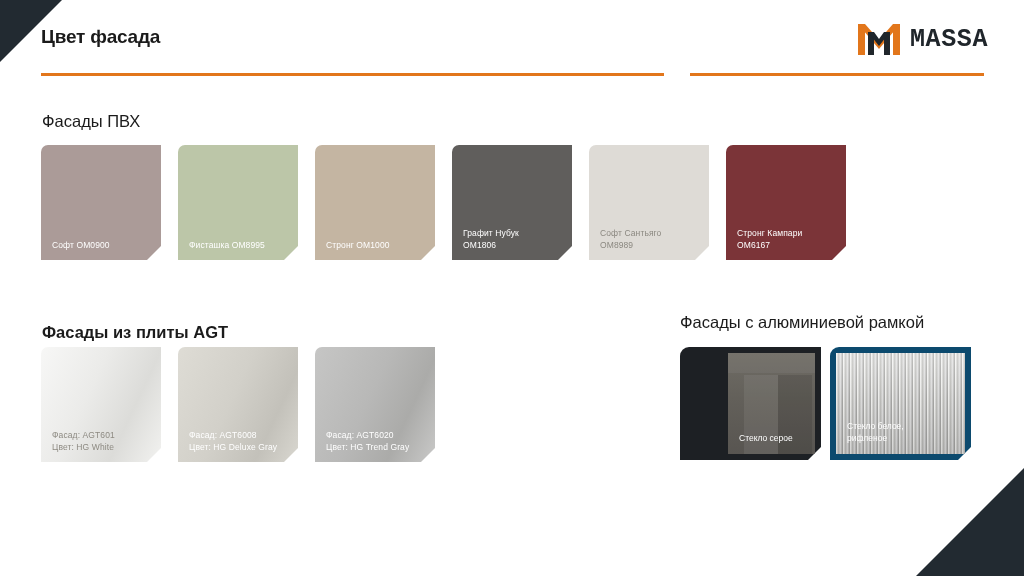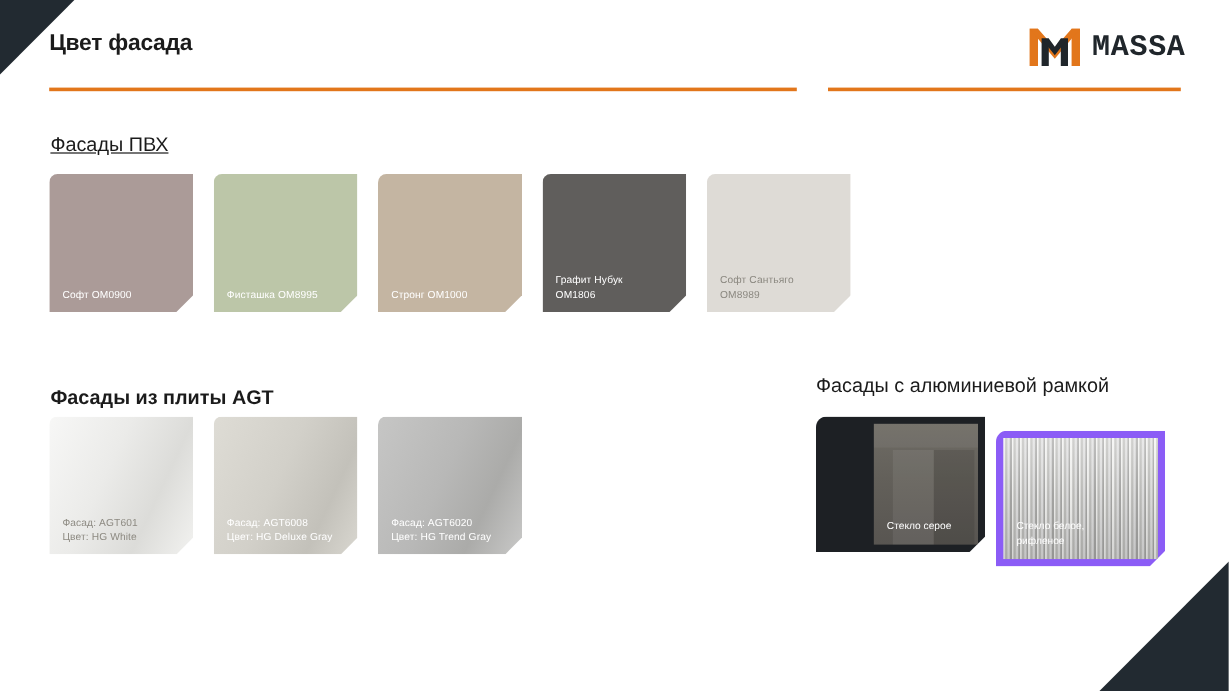--- a/index.html
+++ b/index.html
@@ -68,21 +68,21 @@
   .rule-left  { left: 41px;  width: 623px; }
   .rule-right { left: 690px; width: 294px; }
 
   
   .section-heading {
     position: absolute;
     font-size: 16.5px;
     color: #1b1b1b;
     font-weight: normal;
   }
-  .heading-pvc { left: 42px; top: 112px; text-decoration: underline; }
+  .heading-pvc { left: 42px; top: 112px; }
   .heading-agt { left: 42px; top: 323px; font-weight: bold; }
   .heading-alu { left: 680px; top: 313px; }
 
   
   .grid {
     position: absolute;
     display: flex;
   }
   .grid-pvc { left: 41px; top: 145px; gap: 17px; }
   .grid-agt { left: 41px; top: 347px; gap: 17px; }
@@ -216,20 +216,25 @@
   <div class="swatch">
     <div class="swatch-fill" style="background: rgb(96, 94, 92);"></div>
     <div class="swatch-label" style="color: rgb(255, 255, 255);">Графит Нубук
 OM1806</div>
   </div>
   <div class="swatch">
     <div class="swatch-fill" style="background: rgb(222, 219, 214);"></div>
     <div class="swatch-label" style="color: rgb(139, 136, 128);">Софт Сантьяго
 OM8989</div>
   </div>
+  <div class="swatch">
+    <div class="swatch-fill" style="background: rgb(123, 52, 56);"></div>
+    <div class="swatch-label" style="color: rgb(255, 255, 255);">Стронг Кампари
+OM6167</div>
+  </div>
 </div>
 
 <div class="grid grid-agt">
   <div class="swatch">
     <div class="swatch-fill" style="background: linear-gradient(115deg, rgb(247, 247, 246) 0%, rgb(235, 235, 233) 40%, rgb(220, 220, 217) 70%, rgb(242, 242, 240) 100%);"></div>
     <div class="swatch-label" style="color: rgb(141, 138, 130);">Фасад: AGT601
 Цвет: HG White</div>
   </div>
   <div class="swatch">
     <div class="swatch-fill" style="background: linear-gradient(115deg, rgb(222, 220, 213) 0%, rgb(210, 208, 201) 45%, rgb(195, 193, 186) 75%, rgb(217, 215, 208) 100%);"></div>
@@ -245,20 +250,20 @@
 
 <div class="grid grid-alu">
   <div class="panel" style="background: rgb(29, 32, 36); padding-left: 48px;">
     <div class="panel-inner">
       <div class="glass-grey">
         <div class="glass-grey-bar"></div>
       </div>
       <div class="panel-label">Стекло серое</div>
     </div>
   </div>
-  <div class="panel" style="background: #8b5cf6; margin-top: 12px;">
+  <div class="panel" style="background: #0c4a6e;">
     <div class="panel-inner">
       <div class="glass-fluted"></div>
       <div class="panel-label">Стекло белое,
 рифленое</div>
     </div>
   </div>
 </div>
 
 </body></html>

